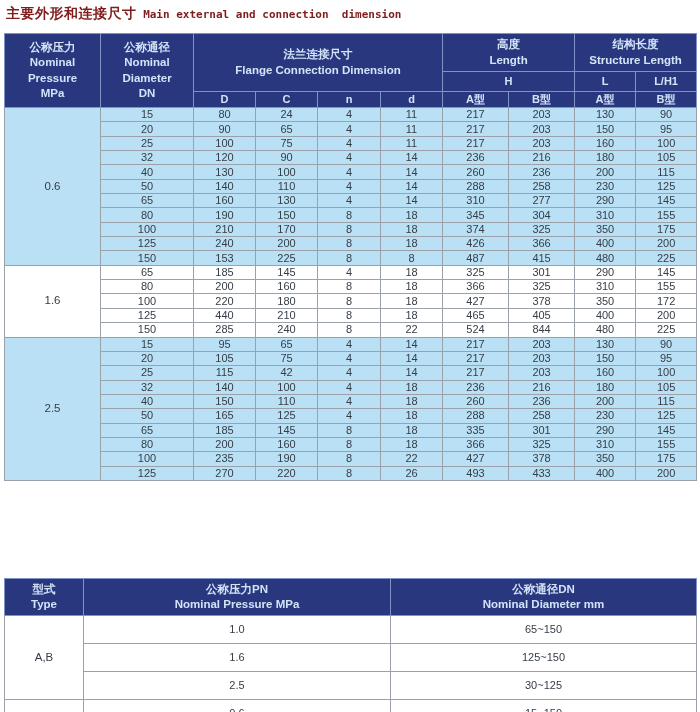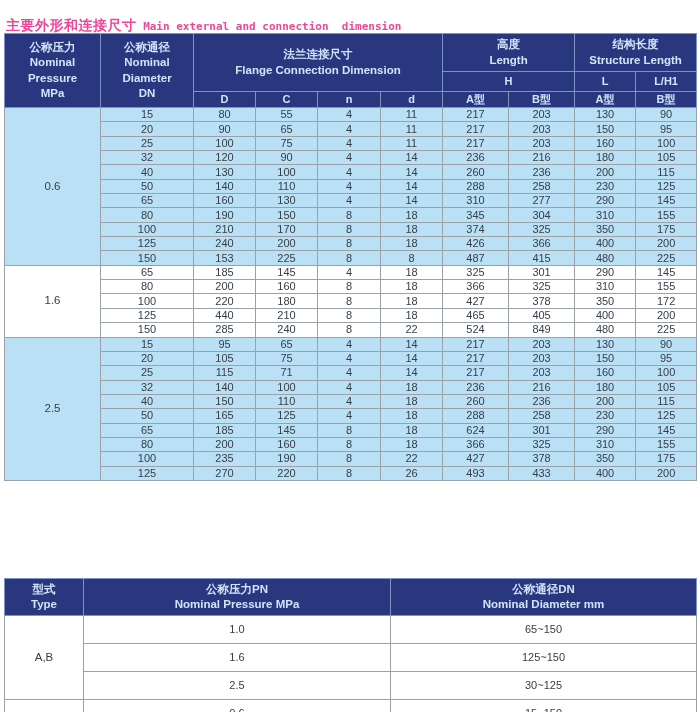--- a/index.html
+++ b/index.html
@@ -5,21 +5,21 @@
   * { margin: 0; padding: 0; box-sizing: border-box; }
   body {
     width: 700px; height: 712px;
     background: #ffffff;
     font-family: "Liberation Sans", "DejaVu Sans", sans-serif;
     position: relative;
     overflow: hidden;
   }
   .title-bar {
     position: absolute; left: 6px; top: 4px;
-    color: #ec4899; white-space: pre; margin-top: 12px;
+    color: #7f1d1d; white-space: pre;
   }
   .title-zh { font-size: 14px; font-weight: bold; letter-spacing: 0.5px; }
   .title-en {
     font-family: "DejaVu Sans Mono", "Liberation Mono", monospace;
     font-size: 11px; font-weight: bold;
   }
   table { border-collapse: collapse; table-layout: fixed; padding-left: 28px; }
   .main-table {
     position: absolute; left: 4px; top: 33px; width: 692px;
     border: 1px solid #6f757b;
@@ -101,21 +101,21 @@
       <th>B型</th>
       <th>A型</th>
       <th>B型</th>
     </tr>
   </thead>
   <tbody>
       <tr class="sec-blue">
         <td rowspan="11" class="pressure-cell">0.6</td>
         <td>15</td>
         <td>80</td>
-        <td>55</td>
+        <td>24</td>
         <td>4</td>
         <td>11</td>
         <td>217</td>
         <td>203</td>
         <td>130</td>
         <td>90</td>
       </tr>
       <tr class="sec-blue">
         <td>20</td>
         <td>90</td>
@@ -271,21 +271,21 @@
         <td>400</td>
         <td>200</td>
       </tr>
       <tr class="sec-white">
         <td>150</td>
         <td>285</td>
         <td>240</td>
         <td>8</td>
         <td>22</td>
         <td>524</td>
-        <td>849</td>
+        <td>844</td>
         <td>480</td>
         <td>225</td>
       </tr>
       <tr class="sec-blue">
         <td rowspan="10" class="pressure-cell">2.5</td>
         <td>15</td>
         <td>95</td>
         <td>65</td>
         <td>4</td>
         <td>14</td>
@@ -301,21 +301,21 @@
         <td>4</td>
         <td>14</td>
         <td>217</td>
         <td>203</td>
         <td>150</td>
         <td>95</td>
       </tr>
       <tr class="sec-blue">
         <td>25</td>
         <td>115</td>
-        <td>71</td>
+        <td>42</td>
         <td>4</td>
         <td>14</td>
         <td>217</td>
         <td>203</td>
         <td>160</td>
         <td>100</td>
       </tr>
       <tr class="sec-blue">
         <td>32</td>
         <td>140</td>
@@ -348,21 +348,21 @@
         <td>258</td>
         <td>230</td>
         <td>125</td>
       </tr>
       <tr class="sec-blue">
         <td>65</td>
         <td>185</td>
         <td>145</td>
         <td>8</td>
         <td>18</td>
-        <td>624</td>
+        <td>335</td>
         <td>301</td>
         <td>290</td>
         <td>145</td>
       </tr>
       <tr class="sec-blue">
         <td>80</td>
         <td>200</td>
         <td>160</td>
         <td>8</td>
         <td>18</td>

